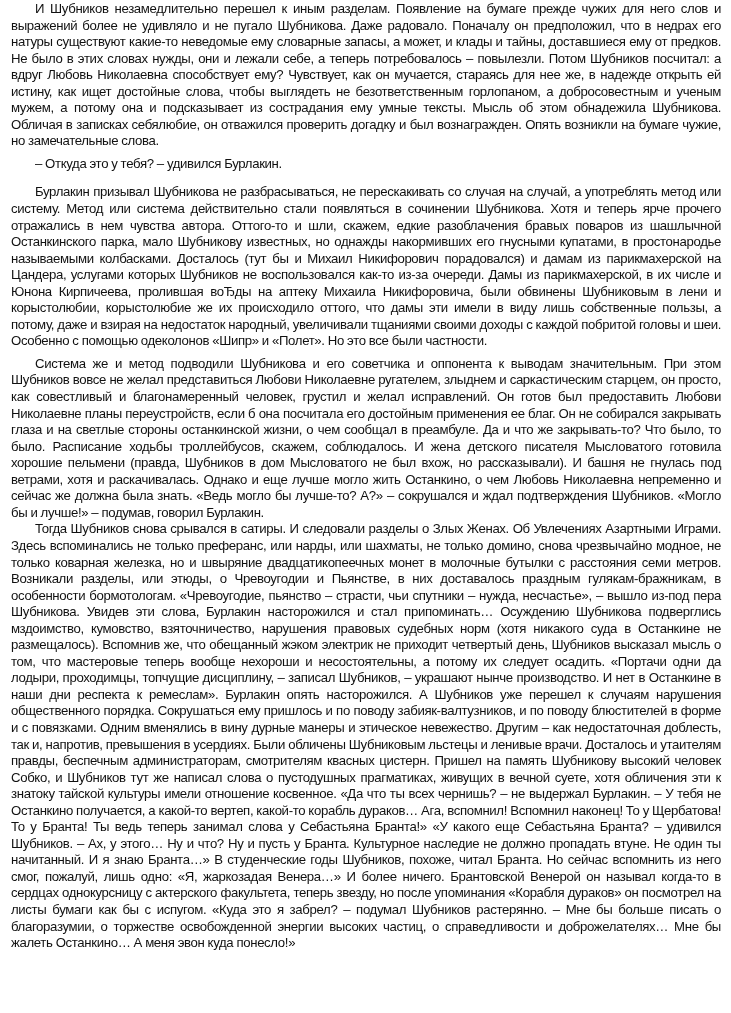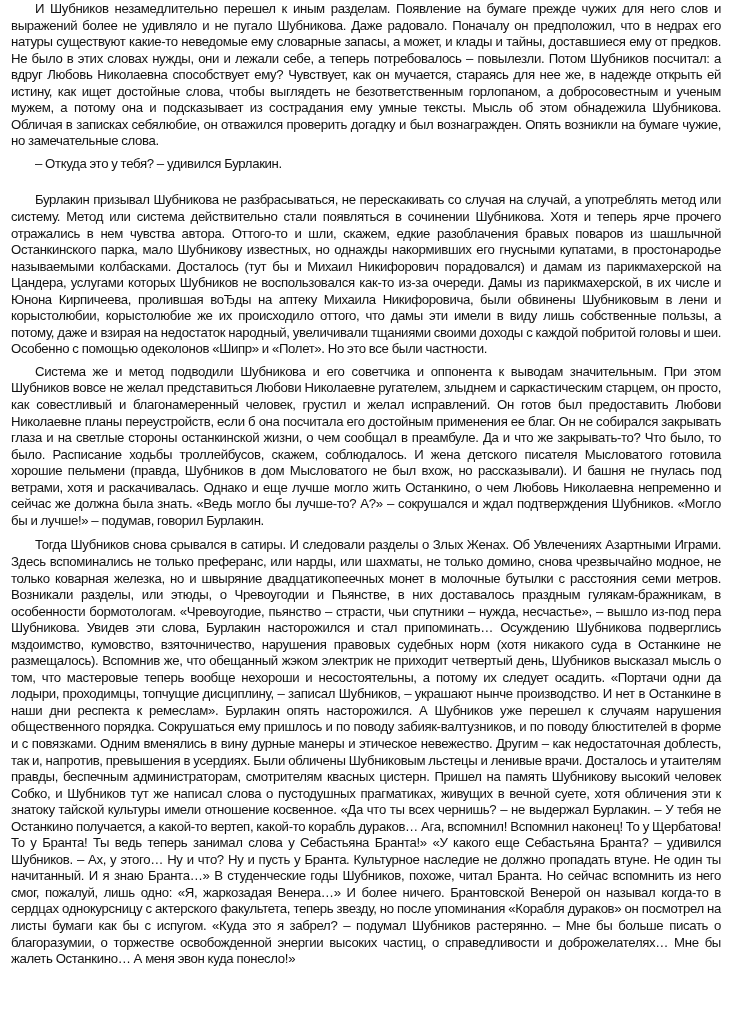--- a/index.html
+++ b/index.html
@@ -8,22 +8,22 @@
     padding: 1px 10px 0 11px;
     font-family: Liberation Sans, sans-serif;
     font-size: 13.2px;
     line-height: 16.55px;
     color: #111111;
     text-align: justify;
     letter-spacing: -0.35px;
     word-spacing: -0.2px;
   }
   .page p { margin: 0 0 6px 0; text-indent: 24px; }
-  .page p.dialog { margin-top: 0; margin-bottom: 20px; }
-  .page p.tight { margin-bottom: 8px; }
+  .page p.dialog { margin-top: 0; margin-bottom: 12px; }
+  .page p.tight { margin-bottom: 0; }
 </style>
 </head>
 <body>
 
 <div class="page">
   <p>И Шубников незамедлительно перешел к иным разделам. Появление на бумаге прежде чужих для него слов и выражений более не удивляло и не пугало Шубникова. Даже радовало. Поначалу он предположил, что в недрах его натуры существуют какие-то неведомые ему словарные запасы, а может, и клады и тайны, доставшиеся ему от предков. Не было в этих словах нужды, они и лежали себе, а теперь потребовалось – повылезли. Потом Шубников посчитал: а вдруг Любовь Николаевна способствует ему? Чувствует, как он мучается, стараясь для нее же, в надежде открыть ей истину, как ищет достойные слова, чтобы выглядеть не безответственным горлопаном, а добросовестным и ученым мужем, а потому она и подсказывает из сострадания ему умные тексты. Мысль об этом обнадежила Шубникова. Обличая в записках себялюбие, он отважился проверить догадку и был вознагражден. Опять возникли на бумаге чужие, но замечательные слова.</p>
   <p class="dialog">–  Откуда это у тебя? – удивился Бурлакин.</p>
   <p>Бурлакин призывал Шубникова не разбрасываться, не перескакивать со случая на случай, а употреблять метод или систему. Метод или система действительно стали появляться в сочинении Шубникова. Хотя и теперь ярче прочего отражались в нем чувства автора. Оттого-то и шли, скажем, едкие разоблачения бравых поваров из шашлычной Останкинского парка, мало Шубникову известных, но однажды накормивших его гнусными купатами, в простонародье называемыми колбасками. Досталось (тут бы и Михаил Никифорович порадовался) и дамам из парикмахерской на Цандера, услугами которых Шубников не воспользовался как-то из-за очереди. Дамы из парикмахерской, в их числе и Юнона Кирпичеева, пролившая воЂды на аптеку Михаила Никифоровича, были обвинены Шубниковым в лени и корыстолюбии, корыстолюбие же их происходило оттого, что дамы эти имели в виду лишь собственные пользы, а потому, даже и взирая на недостаток народный, увеличивали тщаниями своими доходы с каждой побритой головы и шеи. Особенно с помощью одеколонов «Шипр» и «Полет». Но это все были частности.</p>
   <p class="tight">Система же и метод подводили Шубникова и его советчика и оппонента к выводам значительным. При этом Шубников вовсе не желал представиться Любови Николаевне ругателем, злыднем и саркастическим старцем, он просто, как совестливый и благонамеренный человек, грустил и желал исправлений. Он готов был предоставить Любови Николаевне планы переустройств, если б она посчитала его достойным применения ее благ. Он не собирался закрывать глаза и на светлые стороны останкинской жизни, о чем сообщал в преамбуле. Да и что же закрывать-то? Что было, то было. Расписание ходьбы троллейбусов, скажем, соблюдалось. И жена детского писателя Мысловатого готовила хорошие пельмени (правда, Шубников в дом Мысловатого не был вхож, но рассказывали). И башня не гнулась под ветрами, хотя и раскачивалась. Однако и еще лучше могло жить Останкино, о чем Любовь Николаевна непременно и сейчас же должна была знать. «Ведь могло бы лучше-то? А?» – сокрушался и ждал подтверждения Шубников. «Могло бы и лучше!» – подумав, говорил Бурлакин.</p>
   <p>Тогда Шубников снова срывался в сатиры. И следовали разделы о Злых Женах. Об Увлечениях Азартными Играми. Здесь вспоминались не только преферанс, или нарды, или шахматы, не только домино, снова чрезвычайно модное, не только коварная железка, но и швыряние двадцатикопеечных монет в молочные бутылки с расстояния семи метров. Возникали разделы, или этюды, о Чревоугодии и Пьянстве, в них доставалось праздным гулякам-бражникам, в особенности бормотологам. «Чревоугодие, пьянство – страсти, чьи спутники – нужда, несчастье», – вышло из-под пера Шубникова. Увидев эти слова, Бурлакин насторожился и стал припоминать… Осуждению Шубникова подверглись мздоимство, кумовство, взяточничество, нарушения правовых судебных норм (хотя никакого суда в Останкине не размещалось). Вспомнив же, что обещанный жэком электрик не приходит четвертый день, Шубников высказал мысль о том, что мастеровые теперь вообще нехороши и несостоятельны, а потому их следует осадить. «Портачи одни да лодыри, проходимцы, топчущие дисциплину, – записал Шубников, – украшают нынче производство. И нет в Останкине в наши дни респекта к ремеслам». Бурлакин опять насторожился. А Шубников уже перешел к случаям нарушения общественного порядка. Сокрушаться ему пришлось и по поводу забияк-валтузников, и по поводу блюстителей в форме и с повязками. Одним вменялись в вину дурные манеры и этическое невежество. Другим – как недостаточная доблесть, так и, напротив, превышения в усердиях. Были обличены Шубниковым льстецы и ленивые врачи. Досталось и утаителям правды, беспечным администраторам, смотрителям квасных цистерн. Пришел на память Шубникову высокий человек Собко, и Шубников тут же написал слова о пустодушных прагматиках, живущих в вечной суете, хотя обличения эти к знатоку тайской культуры имели отношение косвенное. «Да что ты всех чернишь? – не выдержал Бурлакин. – У тебя не Останкино получается, а какой-то вертеп, какой-то корабль дураков… Ага, вспомнил! Вспомнил наконец! То у Щербатова! То у Бранта! Ты ведь теперь занимал слова у Себастьяна Бранта!» «У какого еще Себастьяна Бранта? – удивился Шубников. – Ах, у этого… Ну и что? Ну и пусть у Бранта. Культурное наследие не должно пропадать втуне. Не один ты начитанный. И я знаю Бранта…» В студенческие годы Шубников, похоже, читал Бранта. Но сейчас вспомнить из него смог, пожалуй, лишь одно: «Я, жаркозадая Венера…» И более ничего. Брантовской Венерой он называл когда-то в сердцах однокурсницу с актерского факультета, теперь звезду, но после упоминания «Корабля дураков» он посмотрел на листы бумаги как бы с испугом. «Куда это я забрел? – подумал Шубников растерянно. – Мне бы больше писать о благоразумии, о торжестве освобожденной энергии высоких частиц, о справедливости и доброжелателях… Мне бы жалеть Останкино… А меня эвон куда понесло!»</p>

